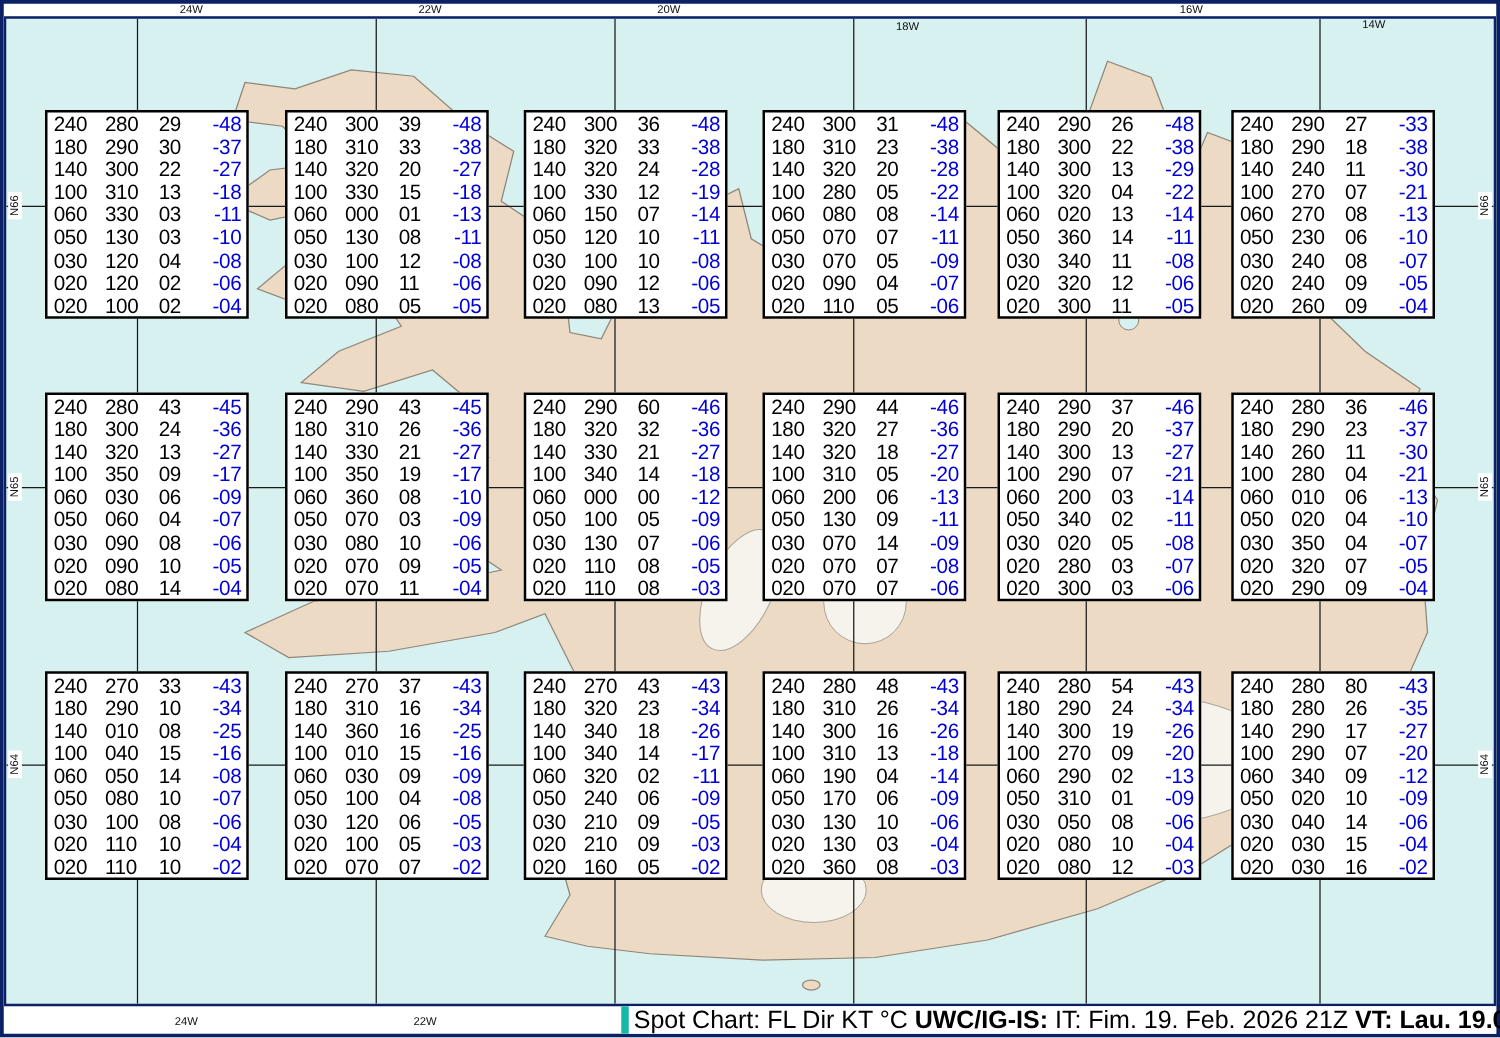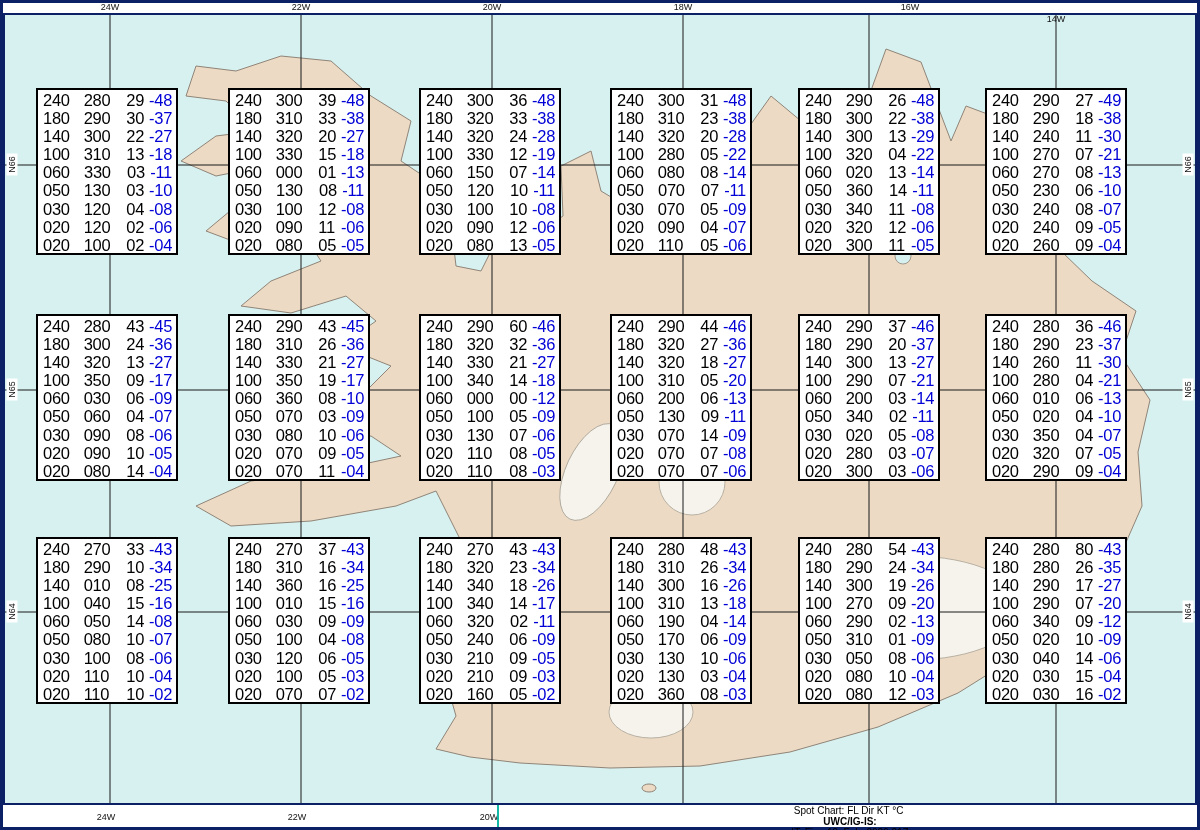--- a/index.html
+++ b/index.html
@@ -5,54 +5,54 @@
   html,body{margin:0;padding:0;background:#ffffff;}
   #stage{
     position:relative;width:1200px;height:830px;background:#ffffff;
     box-shadow:inset 0 0 0 3px #0c2066;
     font-family:"Liberation Sans","DejaVu Sans",sans-serif;
     overflow:hidden;
   }
   
   .lon-label{
     position:absolute;width:30px;text-align:center;
-    font-size:9px;color:#111;line-height:10px;
+    font-size:9px;color:#111;line-height:10px;margin-left:43px;
   }
   .lat-label{
     position:absolute;width:22px;height:11px;text-align:center;
     font-size:9px;color:#111;line-height:11px;background:#ffffff;
     transform:rotate(-90deg);z-index:6;
   }
   
   #map{
     position:absolute;left:3px;top:13px;width:1190px;height:788px;
     border:2px solid #0c2066;background:#d7f0f0;box-sizing:content-box;
   }
   #grid-svg{position:absolute;left:0;top:0;width:100%;height:100%;}
   .coast{fill:#ecdac4;stroke:#8f8578;stroke-width:1;}
   .glacier{fill:#f5f3ec;stroke:#a9a396;stroke-width:0.8;}
   .lake{fill:#d7f0f0;stroke:#8f8578;stroke-width:0.8;}
   .grid-line{stroke:#1a1a1a;stroke-width:1;}
   
   .spot-box{
-    position:absolute;width:142px;height:167px;background:#ffffff;
+    position:absolute;width:163px;height:167px;background:#ffffff;
     border:2px solid #000;box-sizing:border-box;z-index:5;
     padding:1px 0 0 5px;
   }
   .spot-row{display:flex;line-height:18.1px;font-size:16.5px;letter-spacing:-0.3px;color:#000;}
   .c-fl{width:32px;}
   .c-dir{width:32px;margin-left:9px;}
   .c-kt{width:23px;margin-left:11px;}
   .c-temp{flex:1;text-align:right;padding-right:4px;color:#0000d6;}
   
   #status-bar{
     position:absolute;left:497px;top:805px;width:700px;height:22px;
-    background:#ffffff;border-left:2px solid #14b8a6;z-index:10;
+    background:#ffffff;border-left:6px solid #14b8a6;z-index:10;
     display:flex;align-items:center;white-space:pre;
-    font-size:10px;color:#000;padding-left:4px;box-sizing:border-box;flex-direction:column;
+    font-size:20px;color:#000;padding-left:4px;box-sizing:border-box;
   }
   #status-bar .b{font-weight:700;text-align:center;}
 </style>
 </head>
 <body>
 
 <div id="stage">
 
   <div id="map">
     <svg id="grid-svg" viewBox="5 15 1190 788" preserveAspectRatio="none">
@@ -364,21 +364,21 @@
           <span class="c-dir">300</span>
           <span class="c-kt">11</span>
           <span class="c-temp">-05</span>
         </div>
       </div>
       <div class="spot-box" style="left: 985px; top: 88px;">
         <div class="spot-row">
           <span class="c-fl">240</span>
           <span class="c-dir">290</span>
           <span class="c-kt">27</span>
-          <span class="c-temp">-49</span>
+          <span class="c-temp">-33</span>
         </div>
         <div class="spot-row">
           <span class="c-fl">180</span>
           <span class="c-dir">290</span>
           <span class="c-kt">18</span>
           <span class="c-temp">-38</span>
         </div>
         <div class="spot-row">
           <span class="c-fl">140</span>
           <span class="c-dir">240</span>
@@ -1092,21 +1092,21 @@
           <span class="c-dir">030</span>
           <span class="c-kt">16</span>
           <span class="c-temp">-02</span>
         </div>
       </div>
     </div>
   <div id="labels-layer">
       <div class="lon-label" style="left: 95px; top: 2px;">24W</div>
       <div class="lon-label" style="left: 286px; top: 2px;">22W</div>
       <div class="lon-label" style="left: 477px; top: 2px;">20W</div>
-      <div class="lon-label" style="left: 668px; top: 2px;">18W</div>
+      <div class="lon-label" style="left: 668px; top: 16px;">18W</div>
       <div class="lon-label" style="left: 895px; top: 2px;">16W</div>
       <div class="lon-label" style="left: 1041px; top: 14px;">14W</div>
       <div class="lon-label" style="left: 91px; top: 812px;">24W</div>
       <div class="lon-label" style="left: 282px; top: 812px;">22W</div>
       <div class="lon-label" style="left: 474px; top: 812px;">20W</div>
       <div class="lat-label" style="left: 1px; top: 159px;">N66</div>
       <div class="lat-label" style="left: 1177px; top: 159px;">N66</div>
       <div class="lat-label" style="left: 1px; top: 384px;">N65</div>
       <div class="lat-label" style="left: 1177px; top: 384px;">N65</div>
       <div class="lat-label" style="left: 1px; top: 606px;">N64</div>

